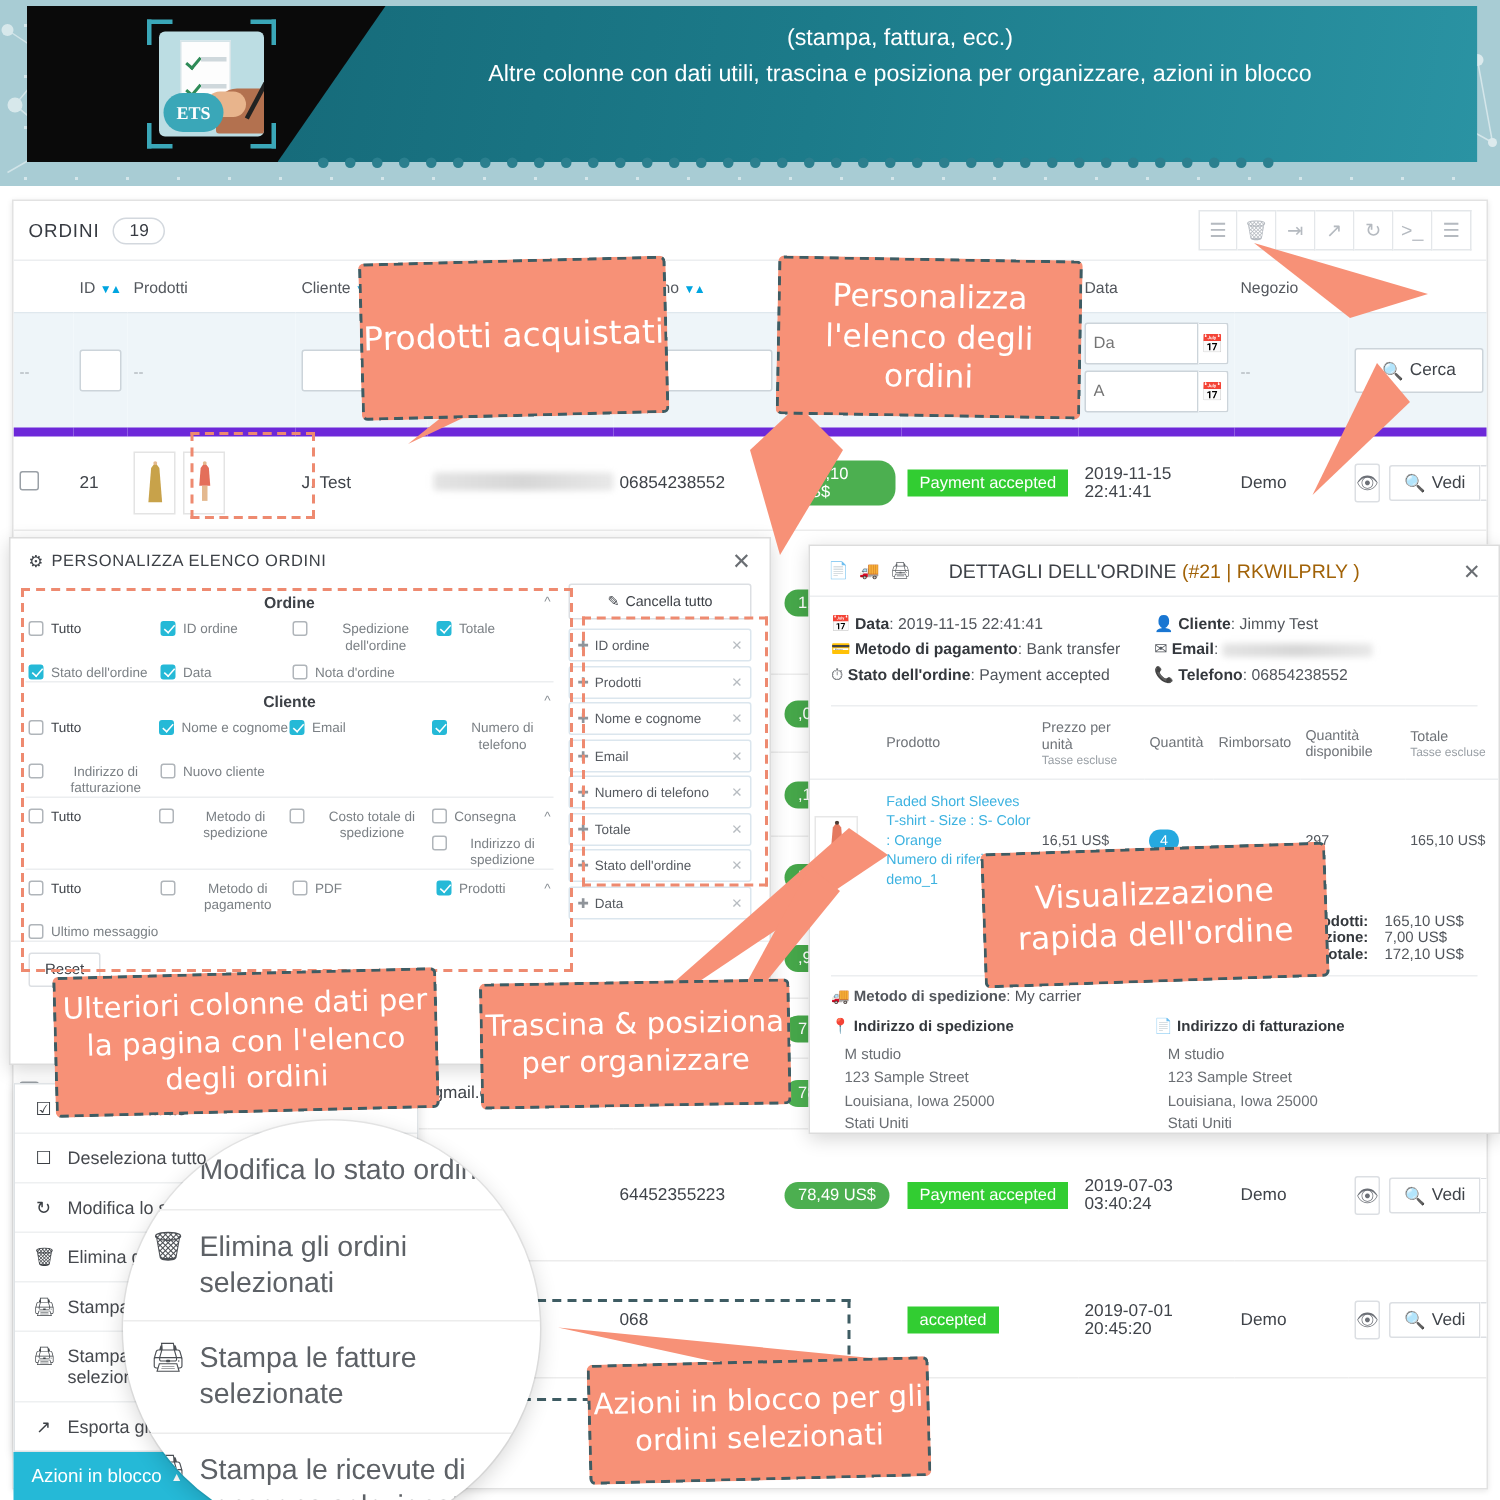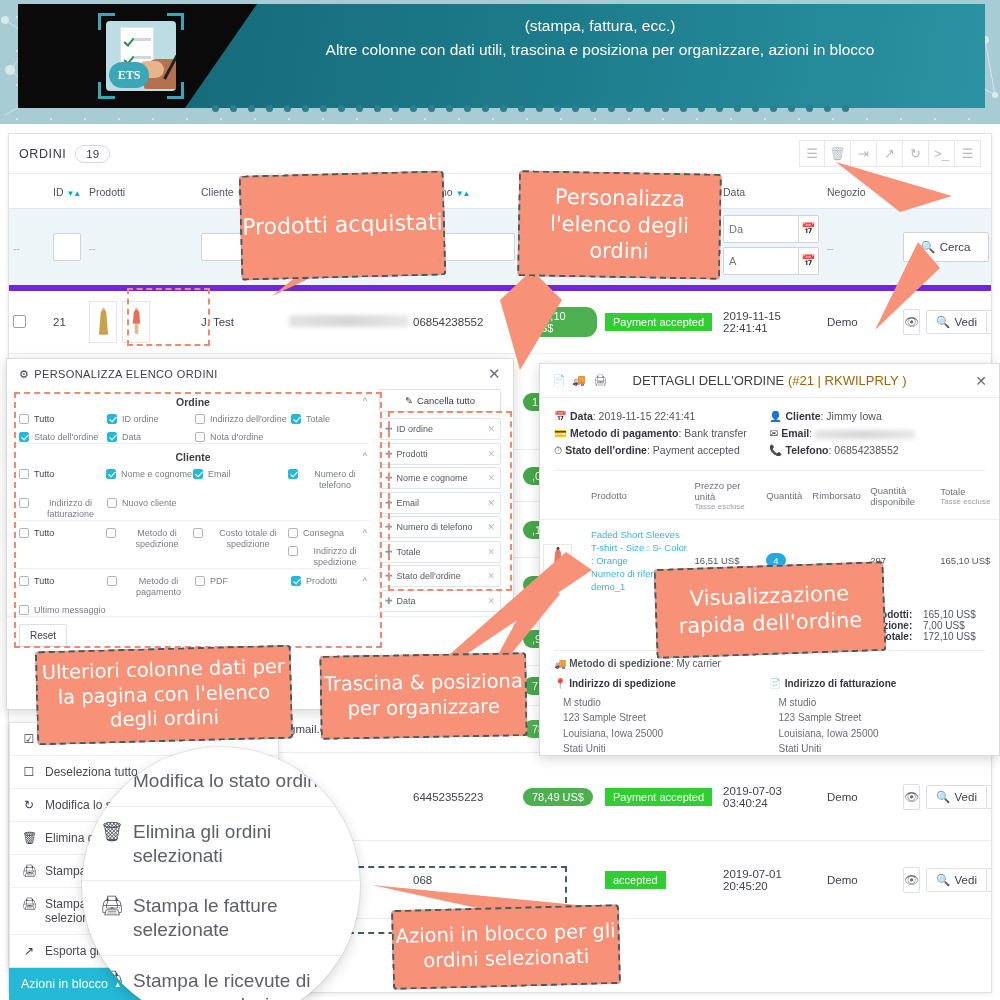--- a/index.html
+++ b/index.html
@@ -637,21 +637,21 @@
           <label class="citem bold" style="width:88px">
               <span class="cbox"></span>
               <span>Tutto</span>
             </label>
           <label class="citem" style="width:88px">
               <span class="cbox on"></span>
               <span>ID ordine</span>
             </label>
           <label class="citem" style="width:96px">
               <span class="cbox"></span>
-              <span>Indirizzo dell'ordine</span>
+              <span>Spedizione dell'ordine</span>
             </label>
           <label class="citem" style="width:70px">
               <span class="cbox on"></span>
               <span>Totale</span>
             </label>
         </div>
         <div class="crow">
           <label class="citem" style="width:88px">
               <span class="cbox on"></span>
               <span>Stato dell'ordine</span>
@@ -833,21 +833,21 @@
     <div>
       <div><span>📅</span>
         <b>Data</b>: <span>2019-11-15 22:41:41</span></div>
       <div><span>💳</span>
         <b>Metodo di pagamento</b>: <span>Bank transfer</span></div>
       <div><span>⏱</span>
         <b>Stato dell'ordine</b>: <span>Payment accepted</span></div>
     </div>
     <div>
       <div><span>👤</span>
-        <b>Cliente</b>: <span>Jimmy Iowa</span></div>
+        <b>Cliente</b>: <span>Jimmy Test</span></div>
       <div><span>✉</span>
         <b>Email</b>: <span class="blurred" style="width:100px;height:9px;vertical-align:middle"></span></div>
       <div><span>📞</span>
         <b>Telefono</b>: <span>06854238552</span></div>
     </div>
   </div>
   <div class="md-sep"></div>
 
   <table class="prodt">
     <colgroup>

